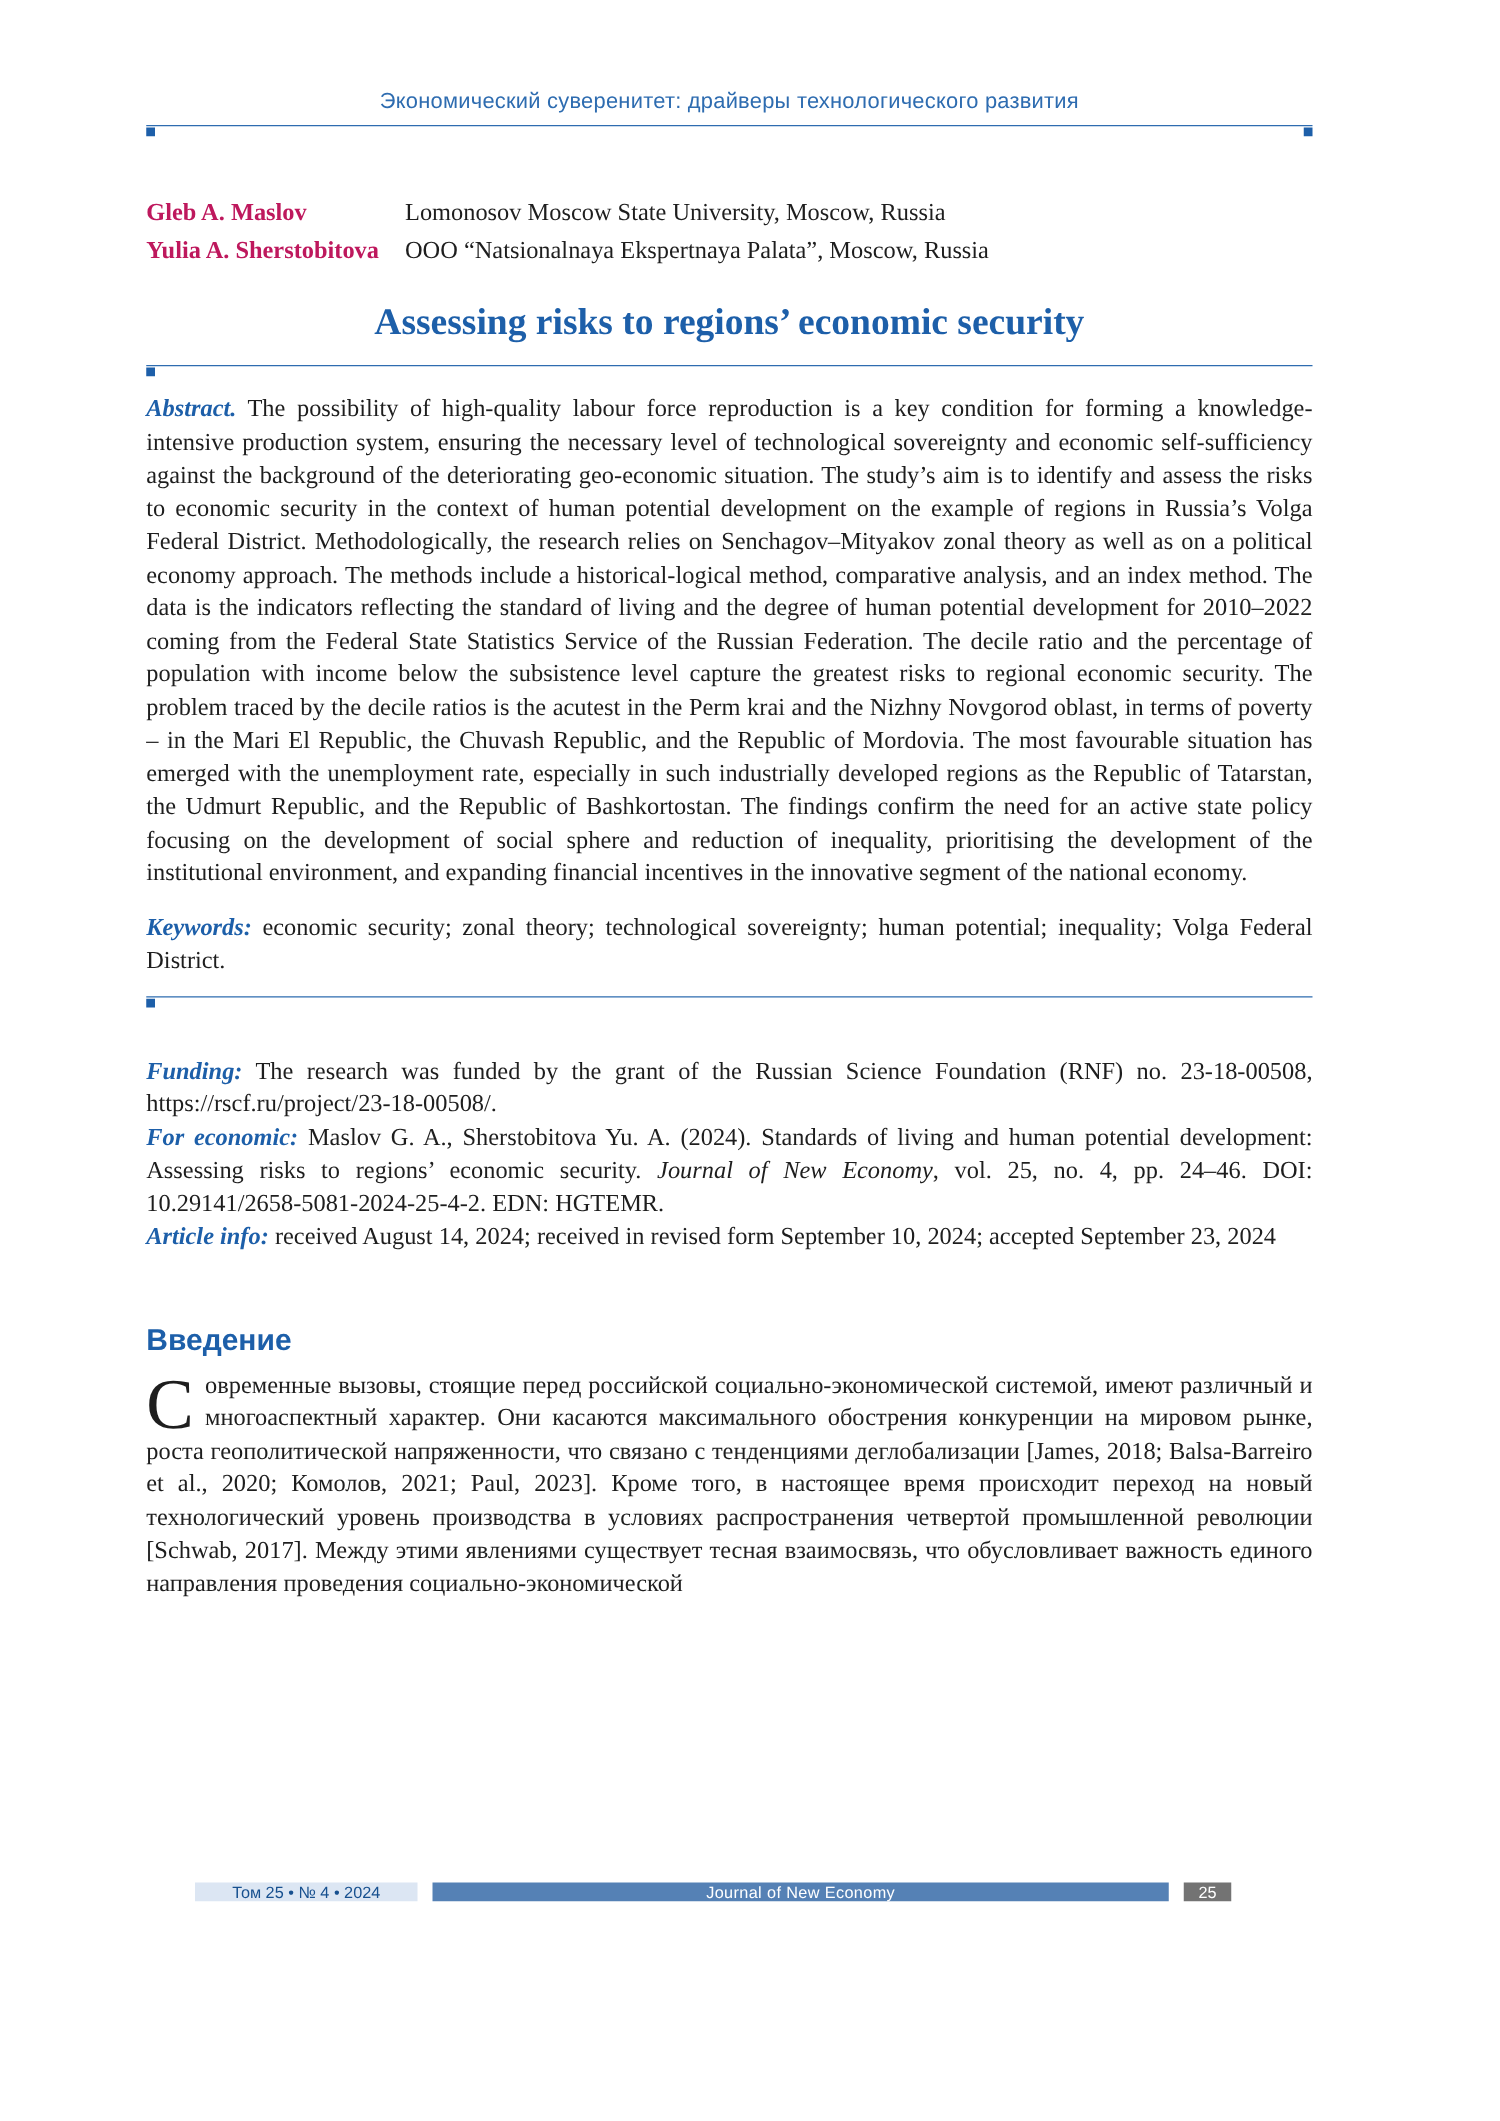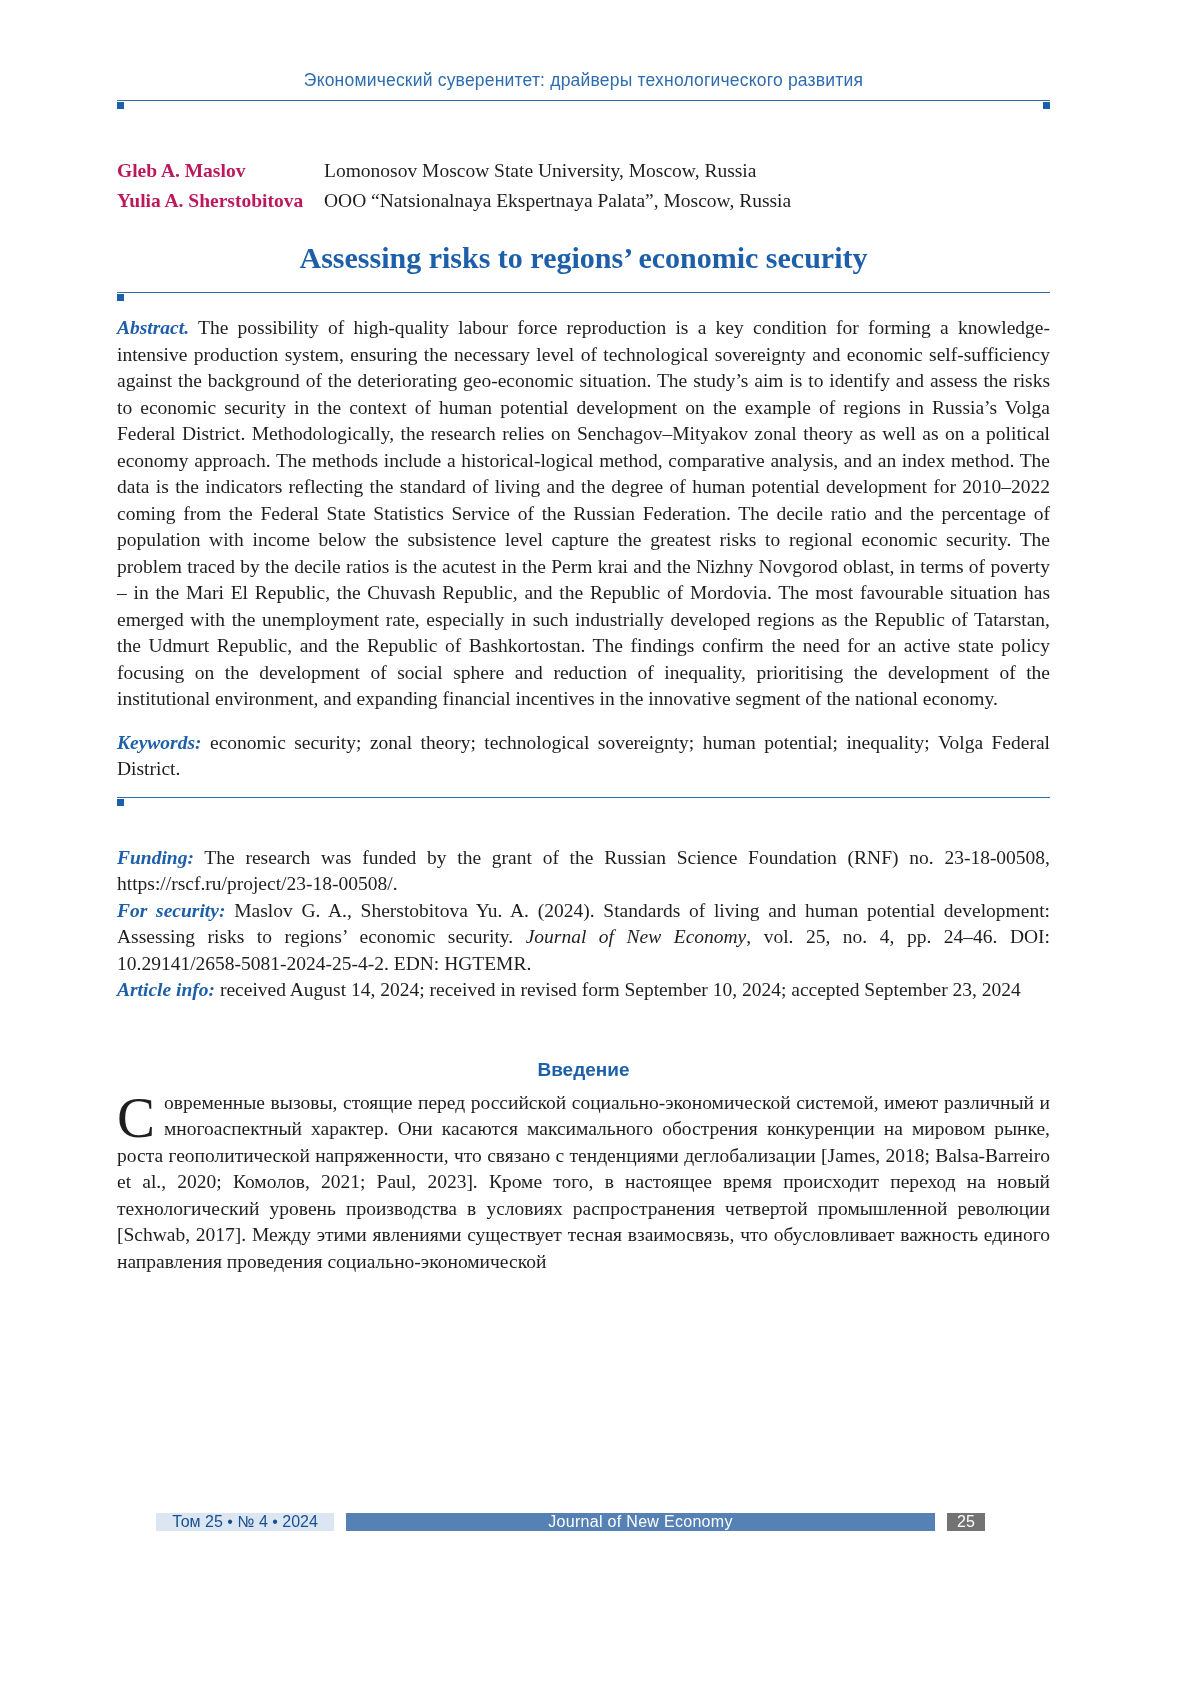--- a/index.html
+++ b/index.html
@@ -61,23 +61,22 @@
   .abstract { margin-top: 13px; }
   .keywords { margin-top: 17px; }
 
   .meta-block { margin-top: 38px; }
   .meta-block p.body { margin: 0; }
   .journal-italic { font-style: italic; }
 
   
   .section-heading {
     margin-top: 55px;
-    text-align: center;
     font-family: "Liberation Sans", sans-serif;
-    font-size: 19px;
+    font-size: 24px;
     font-weight: bold;
     color: #1d5fa9;
   }
   .intro { margin-top: 9px; font-size: 20px; line-height: 28.8px; text-align: justify; }
   .dropcap {
     float: left;
     font-size: 57px;
     line-height: 46px;
     padding: 5px 9px 0 0;
     color: #1e1e1e;
@@ -85,23 +84,23 @@
   }
 
   
   .footer {
     position: absolute;
     left: 133px;
     top: 1506px;
     width: 852px;
     height: 25px;
     display: flex;
-    align-items: flex-end;
+    align-items: flex-start;
     font-family: "Liberation Sans", sans-serif;
-    font-size: 16px;
+    font-size: 13px;
   }
   .f-sq { flex: 0 0 17px; background: #9db9da; margin-right: 6px; }
   .f-vol {
     flex: 0 0 178px;
     background: #dce6f3;
     color: #17508f;
     display: flex; align-items: center; justify-content: center;
     white-space: nowrap;
   }
   .f-journal {
@@ -155,21 +154,21 @@
     <p class="body abstract"><span class="label">Abstract.</span> <span>The possibility of high-quality labour force reproduction is a key condition for forming a knowledge-intensive production system, ensuring the necessary level of technological sovereignty and economic self-sufficiency against the background of the deteriorating geo-economic situation. The study’s aim is to identify and assess the risks to economic security in the context of human potential development on the example of regions in Russia’s Volga Federal District. Methodologically, the research relies on Senchagov–Mityakov zonal theory as well as on a political economy approach. The methods include a historical-logical method, comparative analysis, and an index method. The data is the indicators reflecting the standard of living and the degree of human potential development for 2010–2022 coming from the Federal State Statistics Service of the Russian Federation. The decile ratio and the percentage of population with income below the subsistence level capture the greatest risks to regional economic security. The problem traced by the decile ratios is the acutest in the Perm krai and the Nizhny Novgorod oblast, in terms of poverty – in the Mari El Republic, the Chuvash Republic, and the Republic of Mordovia. The most favourable situation has emerged with the unemployment rate, especially in such industrially developed regions as the Republic of Tatarstan, the Udmurt Republic, and the Republic of Bashkortostan. The findings confirm the need for an active state policy focusing on the development of social sphere and reduction of inequality, prioritising the development of the institutional environment, and expanding financial incentives in the innovative segment of the national economy.</span></p>
 
     <p class="body keywords"><span class="label">Keywords:</span> <span>economic security; zonal theory; technological sovereignty; human potential; inequality; Volga Federal District.</span></p>
 
     <div class="rule meta-rule">
       <span class="sq l"></span>
     </div>
 
     <section class="meta-block">
       <p class="body"><span class="label">Funding:</span> <span>The research was funded by the grant of the Russian Science Foundation (RNF) no. 23-18-00508, https://rscf.ru/project/23-18-00508/.</span></p>
-      <p class="body"><span class="label">For security:</span> <span>Maslov G. A., Sherstobitova Yu. A. (2024). Standards of living and human potential development: Assessing risks to regions’ economic security. </span><span class="journal-italic">Journal of New Economy</span><span>, vol. 25, no. 4, pp. 24–46. DOI: 10.29141/2658-5081-2024-25-4-2. EDN: HGTEMR.</span></p>
+      <p class="body"><span class="label">For economic:</span> <span>Maslov G. A., Sherstobitova Yu. A. (2024). Standards of living and human potential development: Assessing risks to regions’ economic security. </span><span class="journal-italic">Journal of New Economy</span><span>, vol. 25, no. 4, pp. 24–46. DOI: 10.29141/2658-5081-2024-25-4-2. EDN: HGTEMR.</span></p>
       <p class="body"><span class="label">Article info:</span> <span>received August 14, 2024; received in revised form September 10, 2024; accepted September 23, 2024</span></p>
     </section>
 
     <h2 class="section-heading">Введение</h2>
 
     <p class="body intro"><span class="dropcap">С</span><span>овременные вызовы, стоящие перед российской социально-экономической системой, имеют различный и многоаспектный характер. Они касаются максимального обострения конкуренции на мировом рынке, роста геополитической напряженности, что связано с тенденциями деглобализации [James, 2018; Balsa-Barreiro et al., 2020; Комолов, 2021; Paul, 2023]. Кроме того, в настоящее время происходит переход на новый технологический уровень производства в условиях распространения четвертой промышленной революции [Schwab, 2017]. Между этими явлениями существует тесная взаимосвязь, что обусловливает важность единого направления проведения социально-экономической</span></p>
 
   </div>
 
   <footer class="footer">

